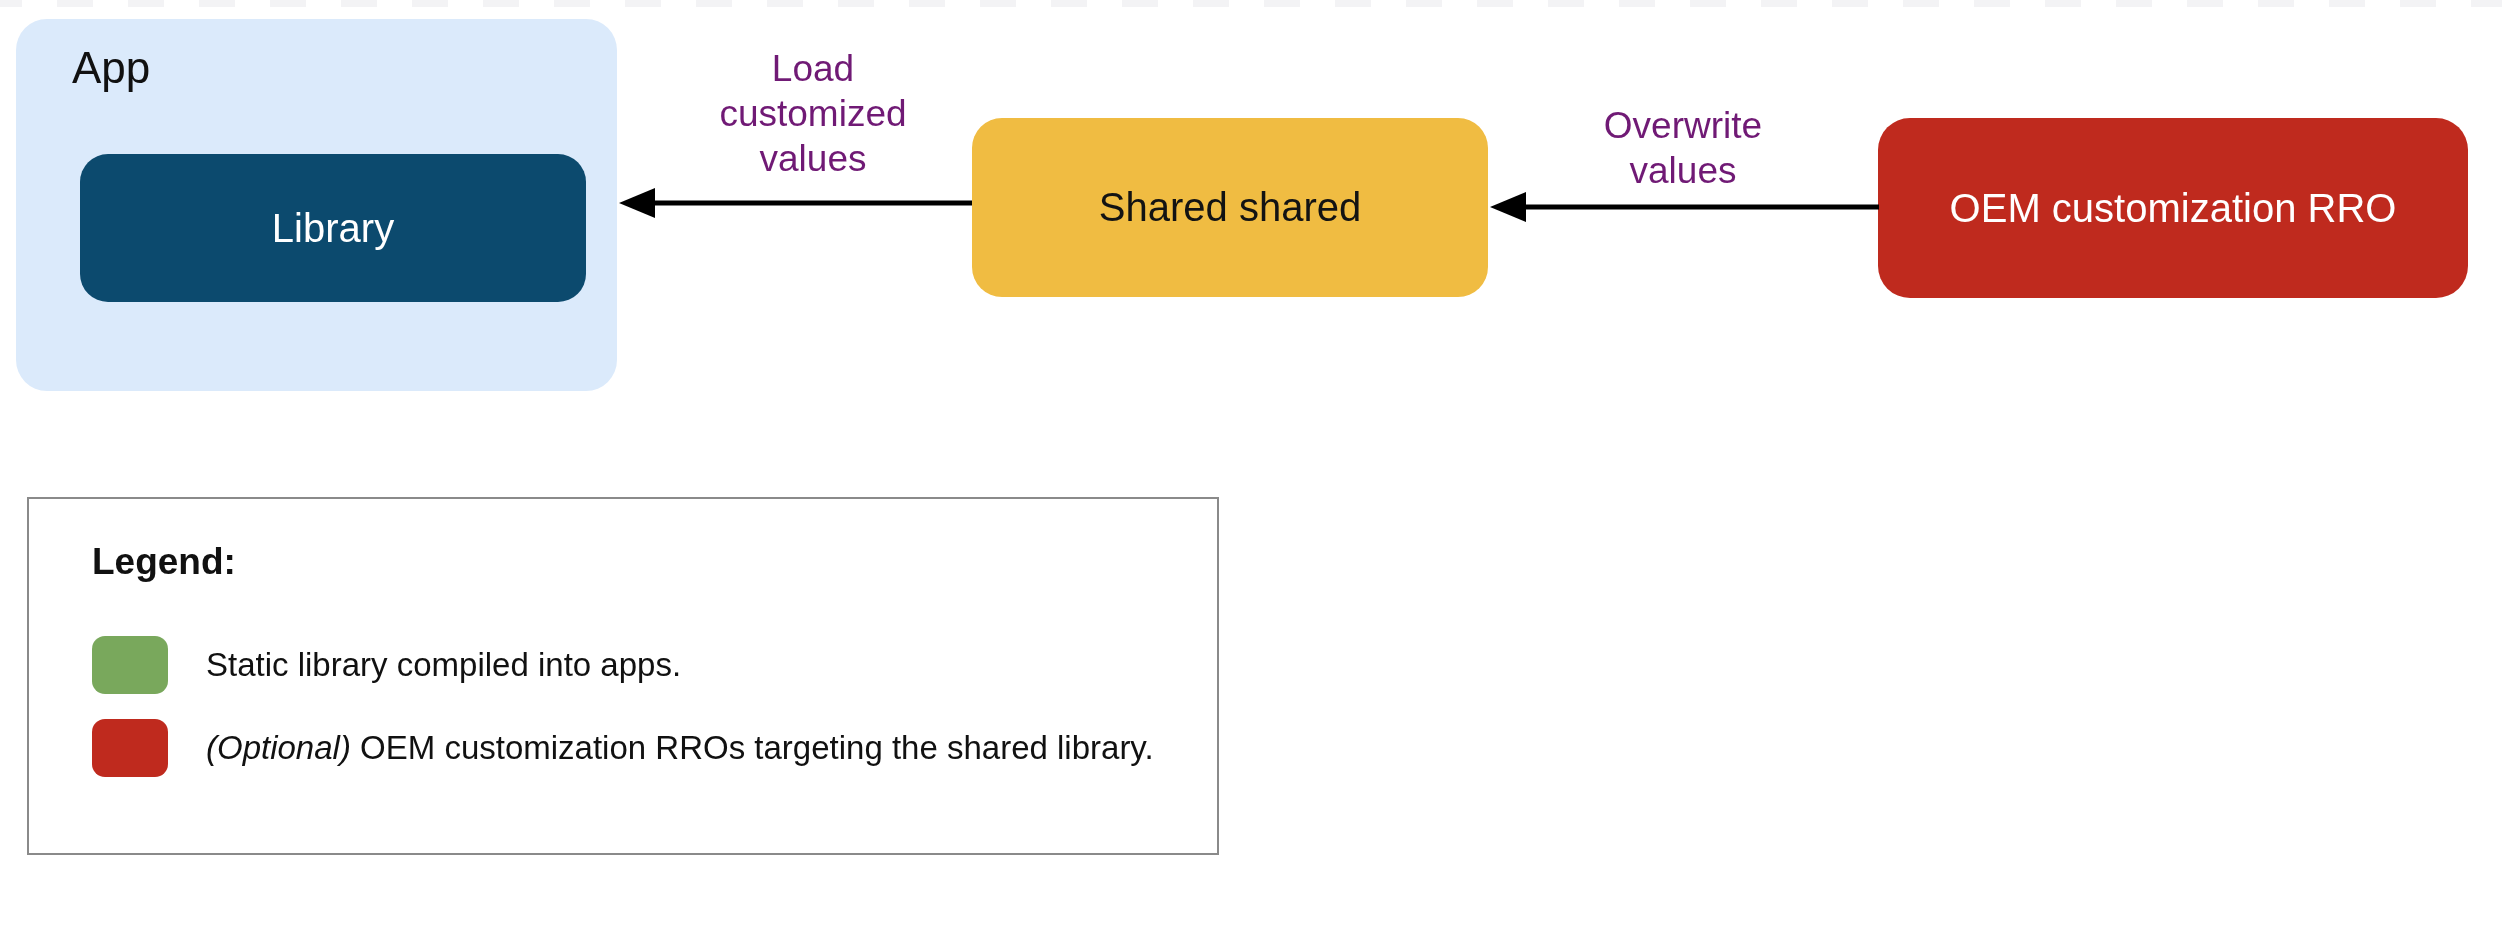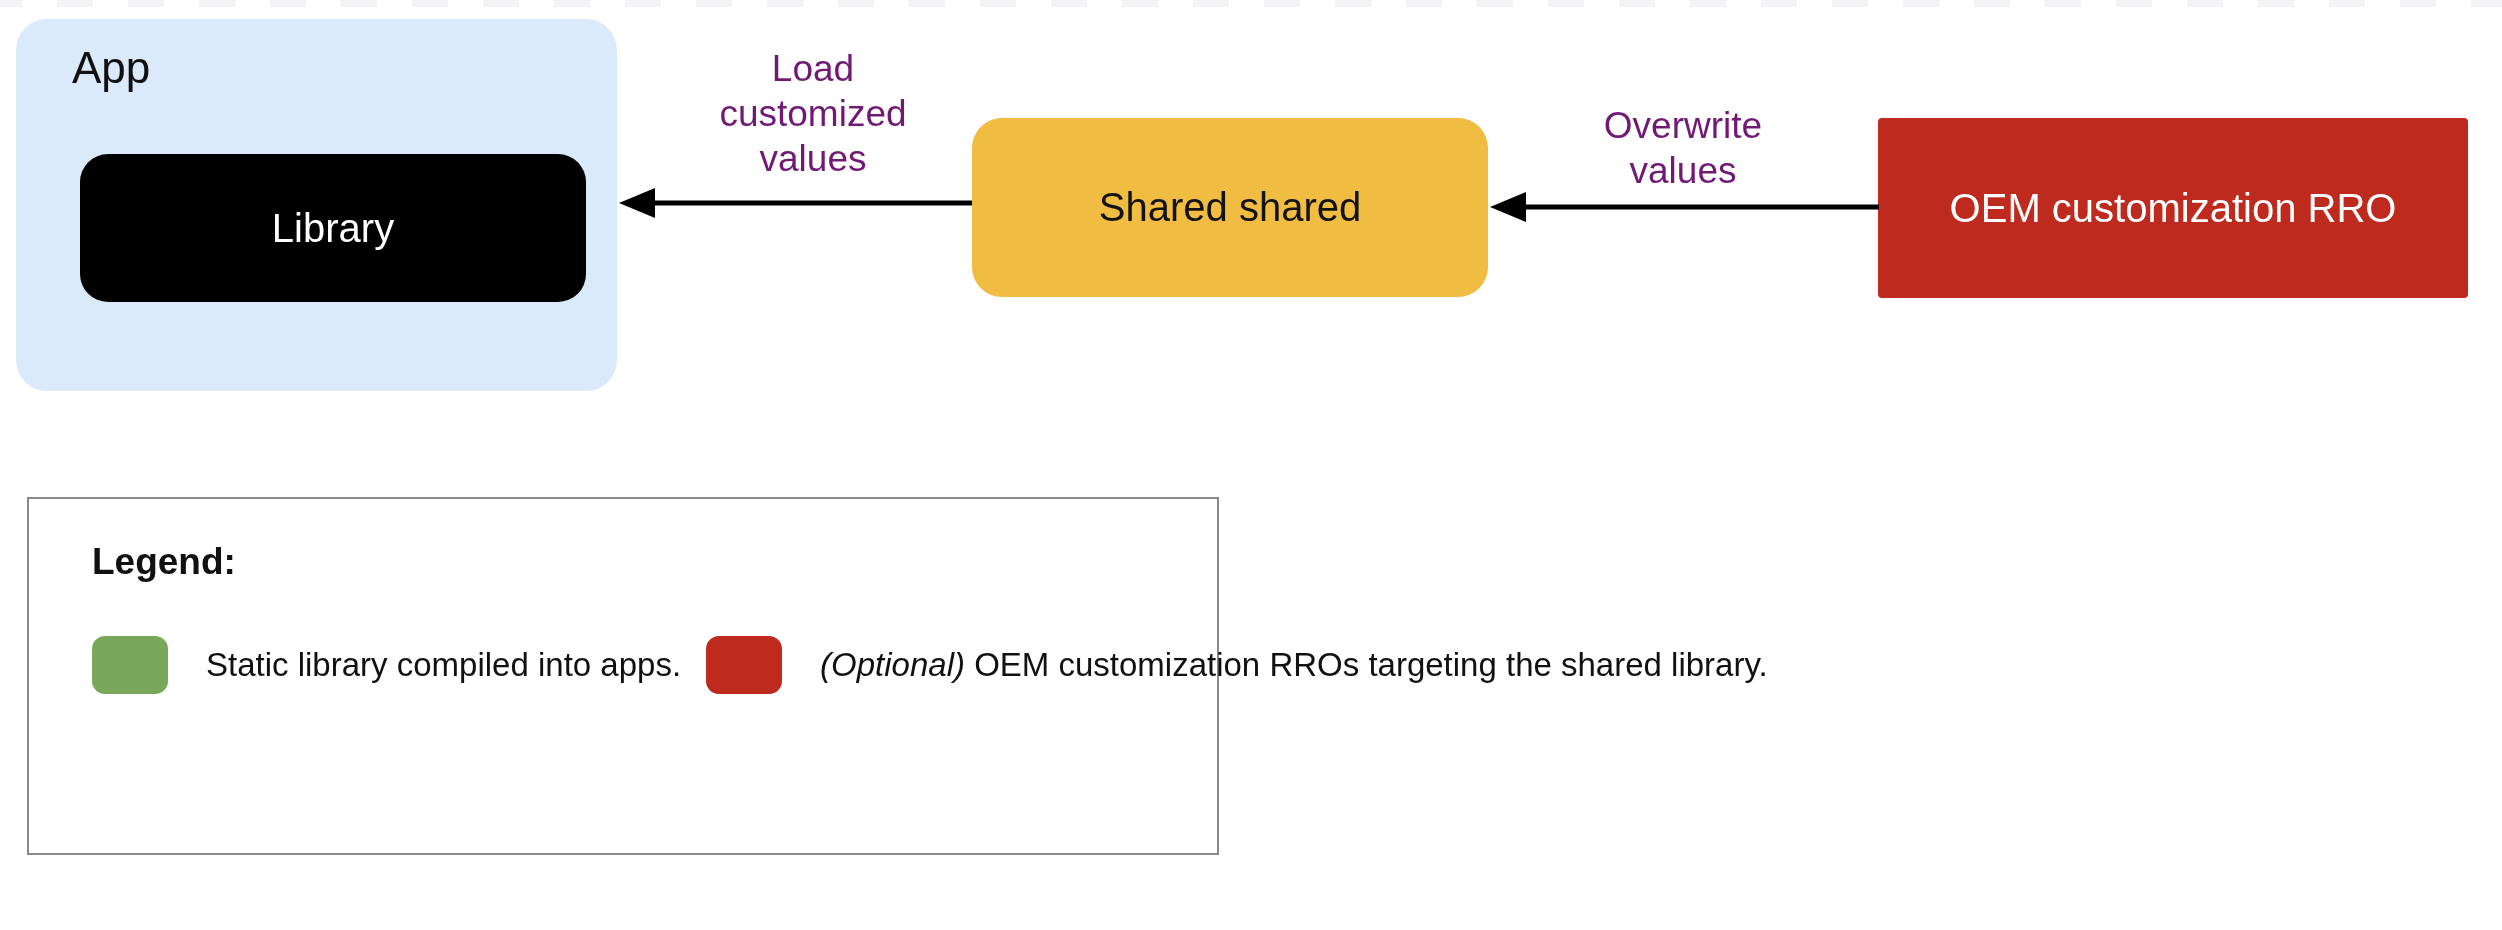--- a/index.html
+++ b/index.html
@@ -53,21 +53,21 @@
   .shared-box {
     left: 972px; top: 118px;
     width: 516px; height: 179px;
     border-radius: 30px;
     font-size: 40px;
     color: #131313;
   }
   .oem-box {
     left: 1878px; top: 118px;
     width: 590px; height: 180px;
-    border-radius: 4px;
+    border-radius: 32px;
     font-size: 40px;
     color: #ffffff;
   }
 
   .edge-svg { position: absolute; overflow: visible; }
   .edge-label {
     position: absolute;
     width: 340px;
     text-align: center;
     font-size: 37px;
@@ -90,21 +90,21 @@
     position: absolute;
     left: 63px; top: 42px;
     font-size: 37px;
     font-weight: bold;
     color: #111111;
   }
   .legend-rows {
     position: absolute;
     left: 63px; top: 137px;
     display: flex;
-    flex-direction: row;
+    flex-direction: column;
     gap: 25px;
   }
   .legend-row {
     display: flex;
     align-items: center;
   }
   .swatch {
     width: 76px; height: 58px;
     border-radius: 13px;
     flex: 0 0 auto;
@@ -119,21 +119,21 @@
 </style>
 </head>
 <body>
 
 <div id="canvas">
 
   <div class="top-dashes"></div>
 
   <div class="node app-box" style="background-color: rgb(219, 234, 251); border-radius: 31px;">
     <div class="app-label">App</div>
-    <div class="node library-box" style="background-color: #000000;">
+    <div class="node library-box" style="background-color: #0c4a6e;">
       <span>Library</span>
     </div>
   </div>
 
   <div class="node shared-box" style="background-color: rgb(240, 188, 66);">
     <span>Shared shared</span>
   </div>
 
   <div class="node oem-box" style="background-color: rgb(191, 42, 30);">
     <span>OEM customization RRO</span>

